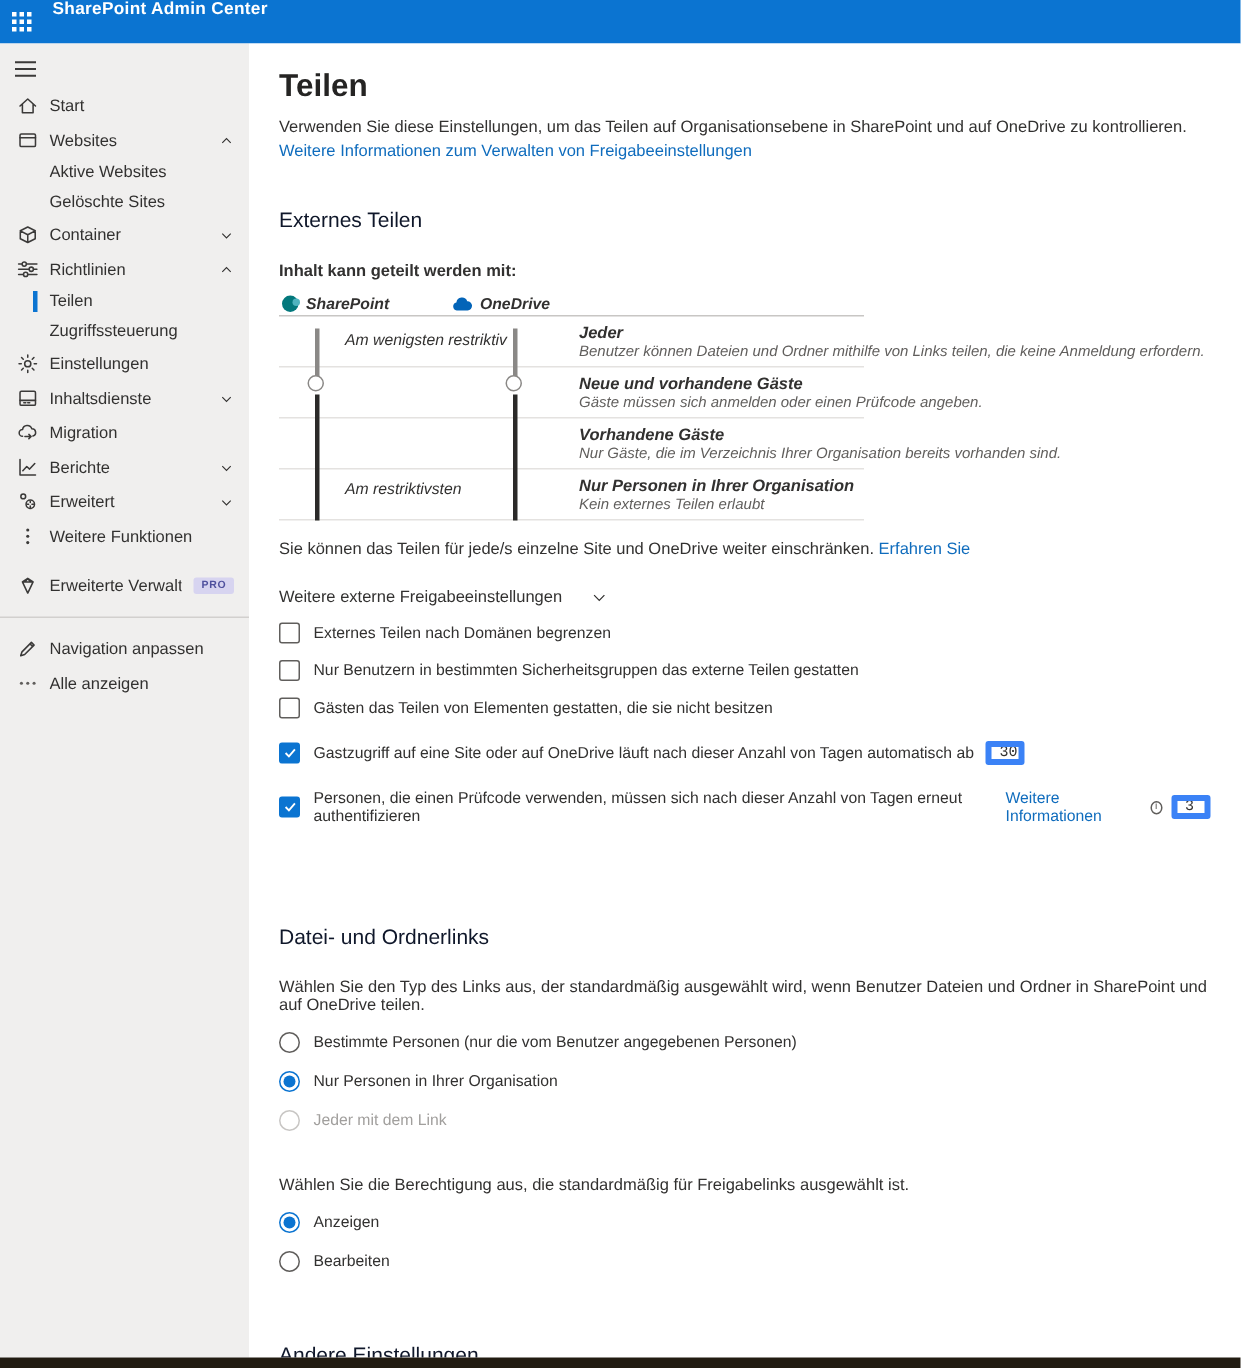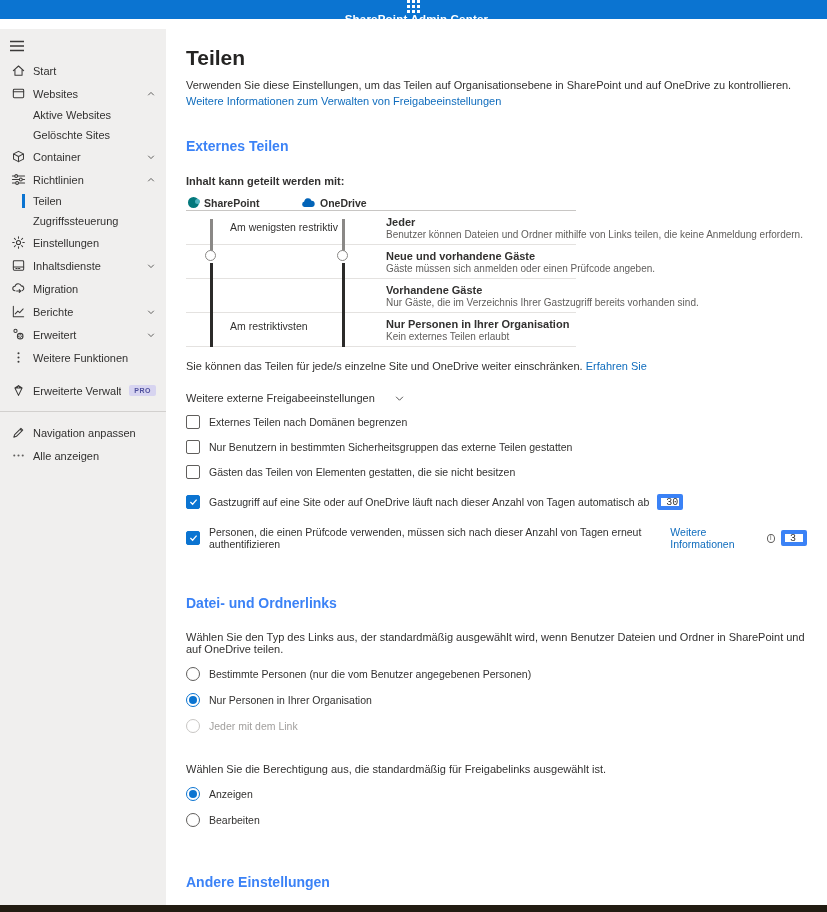--- a/index.html
+++ b/index.html
@@ -1,21 +1,21 @@
 <!DOCTYPE html>
 <html><head>
 <meta charset="utf-8">
 <style>
   * { margin:0; padding:0; box-sizing:border-box; }
   html,body { width:827px; height:912px; overflow:hidden; background:#fff;
     font-family:"Liberation Sans","DejaVu Sans",sans-serif; color:#323130; }
 
   
-  .topbar { position:absolute; left:0; top:0; width:827px; height:19px;
-    background:#0b74d1; display:flex; align-items:center;flex-direction:column; }
+  .topbar { position:absolute; left:0; top:0; width:827px; height:29px;
+    background:#0b74d1; display:flex; align-items:flex-start; }
   .waffle { width:29px; height:29px; display:flex; align-items:center; justify-content:center; cursor:pointer; }
   .waffle-grid { display:grid; grid-template-columns:repeat(3,3px); grid-template-rows:repeat(3,3px); gap:2px; }
   .waffle-grid span { background:#fff; width:3px; height:3px; }
   .topbar-title { color:#fff; font-size:11.5px; font-weight:bold; margin-left:6px; letter-spacing:.2px; }
 
   
   .sidebar { position:absolute; left:0; top:29px; width:166px; height:876px;
     background:#f0efee; font-size:11px; }
   .hamburger { padding:10px 0 6px 9px; cursor:pointer; }
   .hamburger svg { display:block; }
@@ -33,26 +33,26 @@
   .pro-badge { background:#d7d4f0; color:#50519e; font-size:7px; font-weight:bold;
     padding:2px 5px; border-radius:2px; margin-left:8px; letter-spacing:.5px; }
 
   
   .main { position:absolute; left:166px; top:29px; width:661px; height:876px;
     background:#fff; padding:17px 20px 0 20px; overflow:hidden; }
   h1 { font-size:21px; font-weight:bold; color:#252423; }
   .desc { font-size:11px; margin-top:9px; color:#323130; }
   a.lnk { color:#0f6cbd; text-decoration:none; cursor:pointer; }
   .learn-more { display:inline-block; font-size:11px; margin-top:3px; }
-  h2 { font-size:14px; font-weight:bold; color:#3b82f6; }
+  h2 { font-size:14px; font-weight:normal; color:#0f172a; }
   .h2-ext { margin-top:29px; }
   .content-label { font-size:11px; font-weight:bold; margin-top:21px; }
 
   
-  .share-table { margin-top:7px; position:relative; width:560px; }
+  .share-table { margin-top:7px; position:relative; width:560px;font-style:italic; }
   .sh-head { display:flex; align-items:center; height:17px; position:relative; }
   .sh-head::after { content:""; position:absolute; left:0; bottom:0; width:390px; height:1px; background:#c8c6c4; }
   .sh-col { display:flex; align-items:center; gap:5px; font-size:10.5px; font-weight:bold; }
   .sh-col.sp { margin-left:2px; width:113px; }
   .sp-circle { width:11px; height:11px; border-radius:50%; background:#03787c; position:relative; flex:none; }
   .sp-circle::after { content:""; position:absolute; right:-1px; top:2px; width:5px; height:5px; border-radius:50%; background:#4fb3bf; }
   .sh-body { position:relative; }
   .sh-row { height:34px; display:flex; flex-direction:column; justify-content:center;
     padding-left:200px; position:relative; }
   .sh-row::after { content:""; position:absolute; left:0; bottom:0; width:390px; height:1px; background:#e4e2e0; }
@@ -84,21 +84,21 @@
     font-size:7px; line-height:8px; color:#605e5c; align-items:center; justify-content:center;
     margin-left:3px; vertical-align:4px; }
   .rad-row { display:flex; align-items:center; margin-top:12px; font-size:10.5px; cursor:pointer;text-align:center; }
   .rad { width:14px; height:14px; border:1px solid #605e5c; border-radius:50%; margin-right:9px;
     flex:none; display:flex; align-items:center; justify-content:center; background:#fff; }
   .rad.selected { border-color:#0b74d1; }
   .rad.selected::after { content:""; width:8px; height:8px; border-radius:50%; background:#0b74d1; }
   .rad.disabled { border-color:#c8c6c4; }
   .rad-row.disabled { color:#a19f9d; cursor:default; }
 
-  .h2-links { margin-top:45px; }
+  .h2-links { margin-top:66px; }
   .q-label { font-size:11px; margin-top:20px; }
   .q-label.perm { margin-top:30px; }
   .h2-other { margin-top:47px; }
 
   .bottom-strip { position:absolute; left:0; top:905px; width:827px; height:7px; background:#221c12; }
 
   .chev-svg { stroke:#323130; stroke-width:1.2; fill:none; }
   .nav-ico-svg { stroke:#3b3a39; stroke-width:1.1; fill:none; stroke-linecap:round; stroke-linejoin:round; }
 </style>
 </head>
@@ -322,21 +322,21 @@
       <div class="sh-row">
         <div class="lvl-title">Jeder</div>
         <div class="lvl-desc">Benutzer können Dateien und Ordner mithilfe von Links teilen, die keine Anmeldung erfordern.</div>
       </div>
       <div class="sh-row">
         <div class="lvl-title">Neue und vorhandene Gäste</div>
         <div class="lvl-desc">Gäste müssen sich anmelden oder einen Prüfcode angeben.</div>
       </div>
       <div class="sh-row">
         <div class="lvl-title">Vorhandene Gäste</div>
-        <div class="lvl-desc">Nur Gäste, die im Verzeichnis Ihrer Gastzugriff bereits vorhanden sind.</div>
+        <div class="lvl-desc">Nur Gäste, die im Verzeichnis Ihrer Organisation bereits vorhanden sind.</div>
       </div>
       <div class="sh-row">
         <div class="lvl-title">Nur Personen in Ihrer Organisation</div>
         <div class="lvl-desc">Kein externes Teilen erlaubt</div>
       </div>
 
       <div class="restrict-label least">Am wenigsten restriktiv</div>
       <div class="restrict-label most">Am restriktivsten</div>
 
       <div class="vslider sp">

